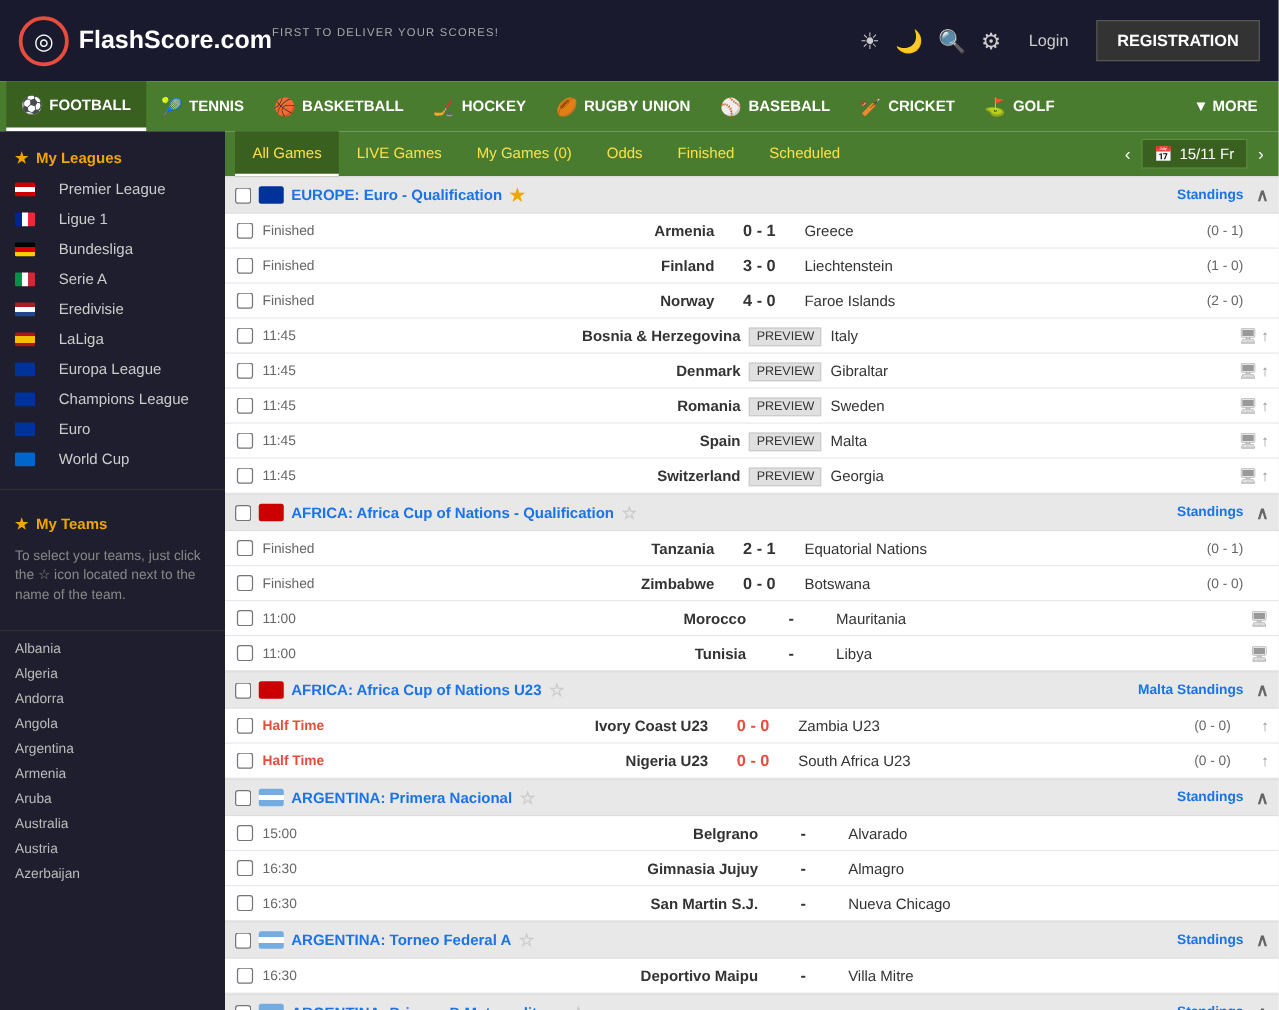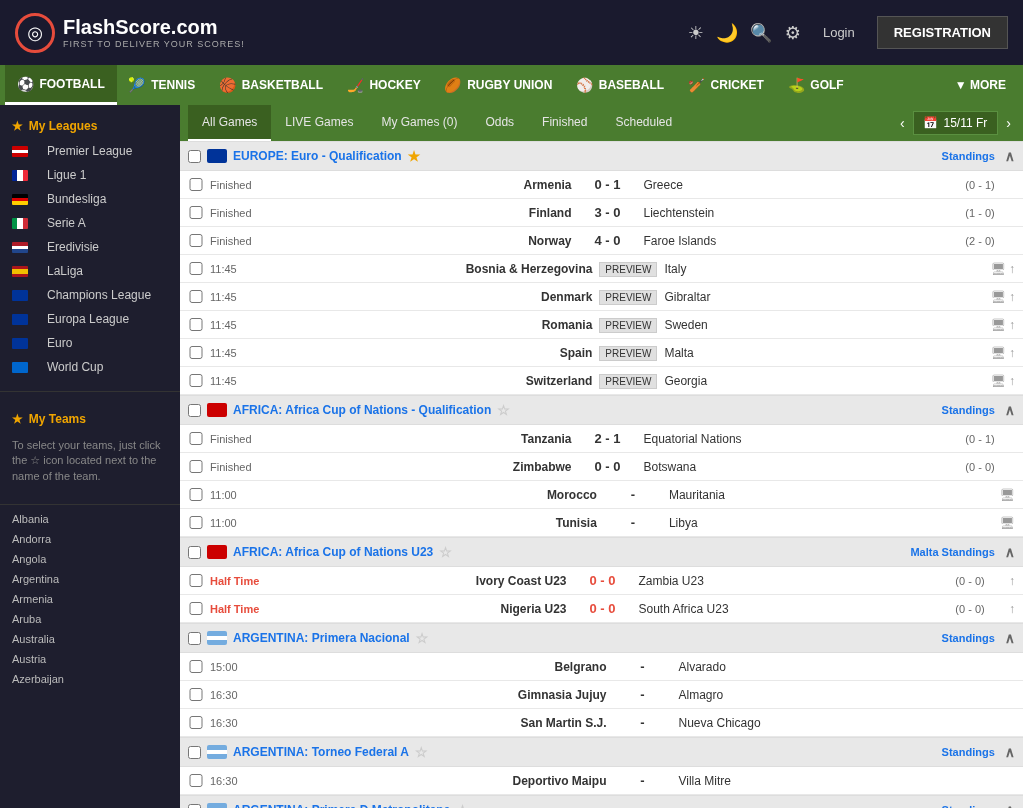--- a/index.html
+++ b/index.html
@@ -2,21 +2,21 @@
 <html><head>
   <meta charset="utf-8">
   <style>
     * { margin: 0; padding: 0; box-sizing: border-box; }
     body { font-family: Arial, sans-serif; font-size: 12px; background: #f0f0f0; color: #333; width: 1023px; }
 
     
     .header { background: #1a1a2e; display: flex; align-items: center; padding: 0 15px; height: 65px; }
     .logo { display: flex; align-items: center; gap: 8px; color: white; text-decoration: none; }
     .logo-icon { width: 40px; height: 40px; border: 3px solid #e74c3c; border-radius: 50%; display: flex; align-items: center; justify-content: center; color: white; font-size: 18px; }
-    .logo-text { display: flex; flex-direction: column; }
+    .logo-text { display: flex; flex-direction: row; }
     .logo-name { font-size: 20px; font-weight: bold; color: white; }
     .logo-tagline { font-size: 9px; color: #aaa; letter-spacing: 1px; }
     .header-right { margin-left: auto; display: flex; align-items: center; gap: 12px; }
     .header-icon { color: #ccc; font-size: 18px; cursor: pointer; }
     .header-btn { background: none; border: none; color: #ccc; font-size: 13px; cursor: pointer; padding: 6px 10px; }
     .header-btn-reg { background: #333; border: 1px solid #555; color: white; font-size: 13px; cursor: pointer; padding: 8px 16px; font-weight: bold; }
 
     
     .nav { background: #4a7c2f; display: flex; align-items: center; height: 40px; padding: 0 5px; }
     .nav-item { display: flex; align-items: center; gap: 5px; padding: 0 12px; height: 40px; color: white; font-size: 12px; font-weight: bold; cursor: pointer; text-transform: uppercase; }
@@ -46,21 +46,21 @@
     .sidebar-teams-title { color: #f0a500; font-size: 12px; font-weight: bold; padding: 8px 12px; display: flex; align-items: center; gap: 6px; }
     .sidebar-teams-desc { color: #888; font-size: 11px; padding: 4px 12px 8px; line-height: 1.4; }
     .sidebar-countries-title { color: #ccc; font-size: 11px; font-weight: bold; padding: 6px 12px; background: #252535; }
     .sidebar-country { color: #bbb; font-size: 11px; padding: 4px 12px; cursor: pointer; }
 
     
     .main { flex: 1; background: #f5f5f5; }
 
     
     .tabs { background: #4a7c2f; display: flex; align-items: center; padding: 0 8px; height: 36px; }
-    .tab { padding: 0 14px; height: 36px; display: flex; align-items: center; color: #e5e5e5; font-size: 12px; cursor: pointer; border-bottom: 2px solid transparent; }
+    .tab { padding: 0 14px; height: 36px; display: flex; align-items: center; color: #fde047; font-size: 12px; cursor: pointer; border-bottom: 2px solid transparent; }
     .tab.active { background: #3a6020; border-bottom: 2px solid white; }
     .tab-spacer { flex: 1; }
     .date-nav { display: flex; align-items: center; gap: 4px; color: white; }
     .date-btn { background: none; border: none; color: white; cursor: pointer; font-size: 14px; padding: 0 4px; }
     .date-display { background: #3a6020; padding: 4px 10px; font-size: 12px; color: white; display: flex; align-items: center; gap: 5px; border: 1px solid #5a9040; }
 
     
     .match-table { width: 100%; }
     .league-header { background: #e8e8e8; padding: 6px 8px; display: flex; align-items: center; gap: 6px; font-size: 12px; font-weight: bold; color: #333; border-bottom: 1px solid #ddd; border-top: 1px solid #ddd; cursor: pointer; }
     .league-header a { color: #1a73e8; text-decoration: none; font-weight: bold; }
@@ -167,25 +167,25 @@
       <div class="sidebar-item">
         <span class="sidebar-flag flag-nl"></span>
         <span>Eredivisie</span>
       </div>
       <div class="sidebar-item">
         <span class="sidebar-flag flag-es"></span>
         <span>LaLiga</span>
       </div>
       <div class="sidebar-item">
         <span class="sidebar-flag flag-euro"></span>
+        <span>Europa League</span>
+      </div>
+      <div class="sidebar-item">
+        <span class="sidebar-flag flag-euro"></span>
         <span>Champions League</span>
-      </div>
-      <div class="sidebar-item">
-        <span class="sidebar-flag flag-euro"></span>
-        <span>Europa League</span>
       </div>
       <div class="sidebar-item">
         <span class="sidebar-flag flag-euro"></span>
         <span>Euro</span>
       </div>
       <div class="sidebar-item">
         <span class="sidebar-flag flag-world"></span>
         <span>World Cup</span>
       </div>
     </div>
@@ -196,20 +196,21 @@
       <div class="sidebar-teams-title">
         <span class="star">★</span>
         <span>My Teams</span>
       </div>
       <div class="sidebar-teams-desc">To select your teams, just click the ☆ icon located next to the name of the team.</div>
     </div>
 
     <div class="sidebar-divider"></div>
 
     <div class="sidebar-country">Albania</div>
+    <div class="sidebar-country">Algeria</div>
     <div class="sidebar-country">Andorra</div>
     <div class="sidebar-country">Angola</div>
     <div class="sidebar-country">Argentina</div>
     <div class="sidebar-country">Armenia</div>
     <div class="sidebar-country">Aruba</div>
     <div class="sidebar-country">Australia</div>
     <div class="sidebar-country">Austria</div>
     <div class="sidebar-country">Azerbaijan</div>
   </div>
 

